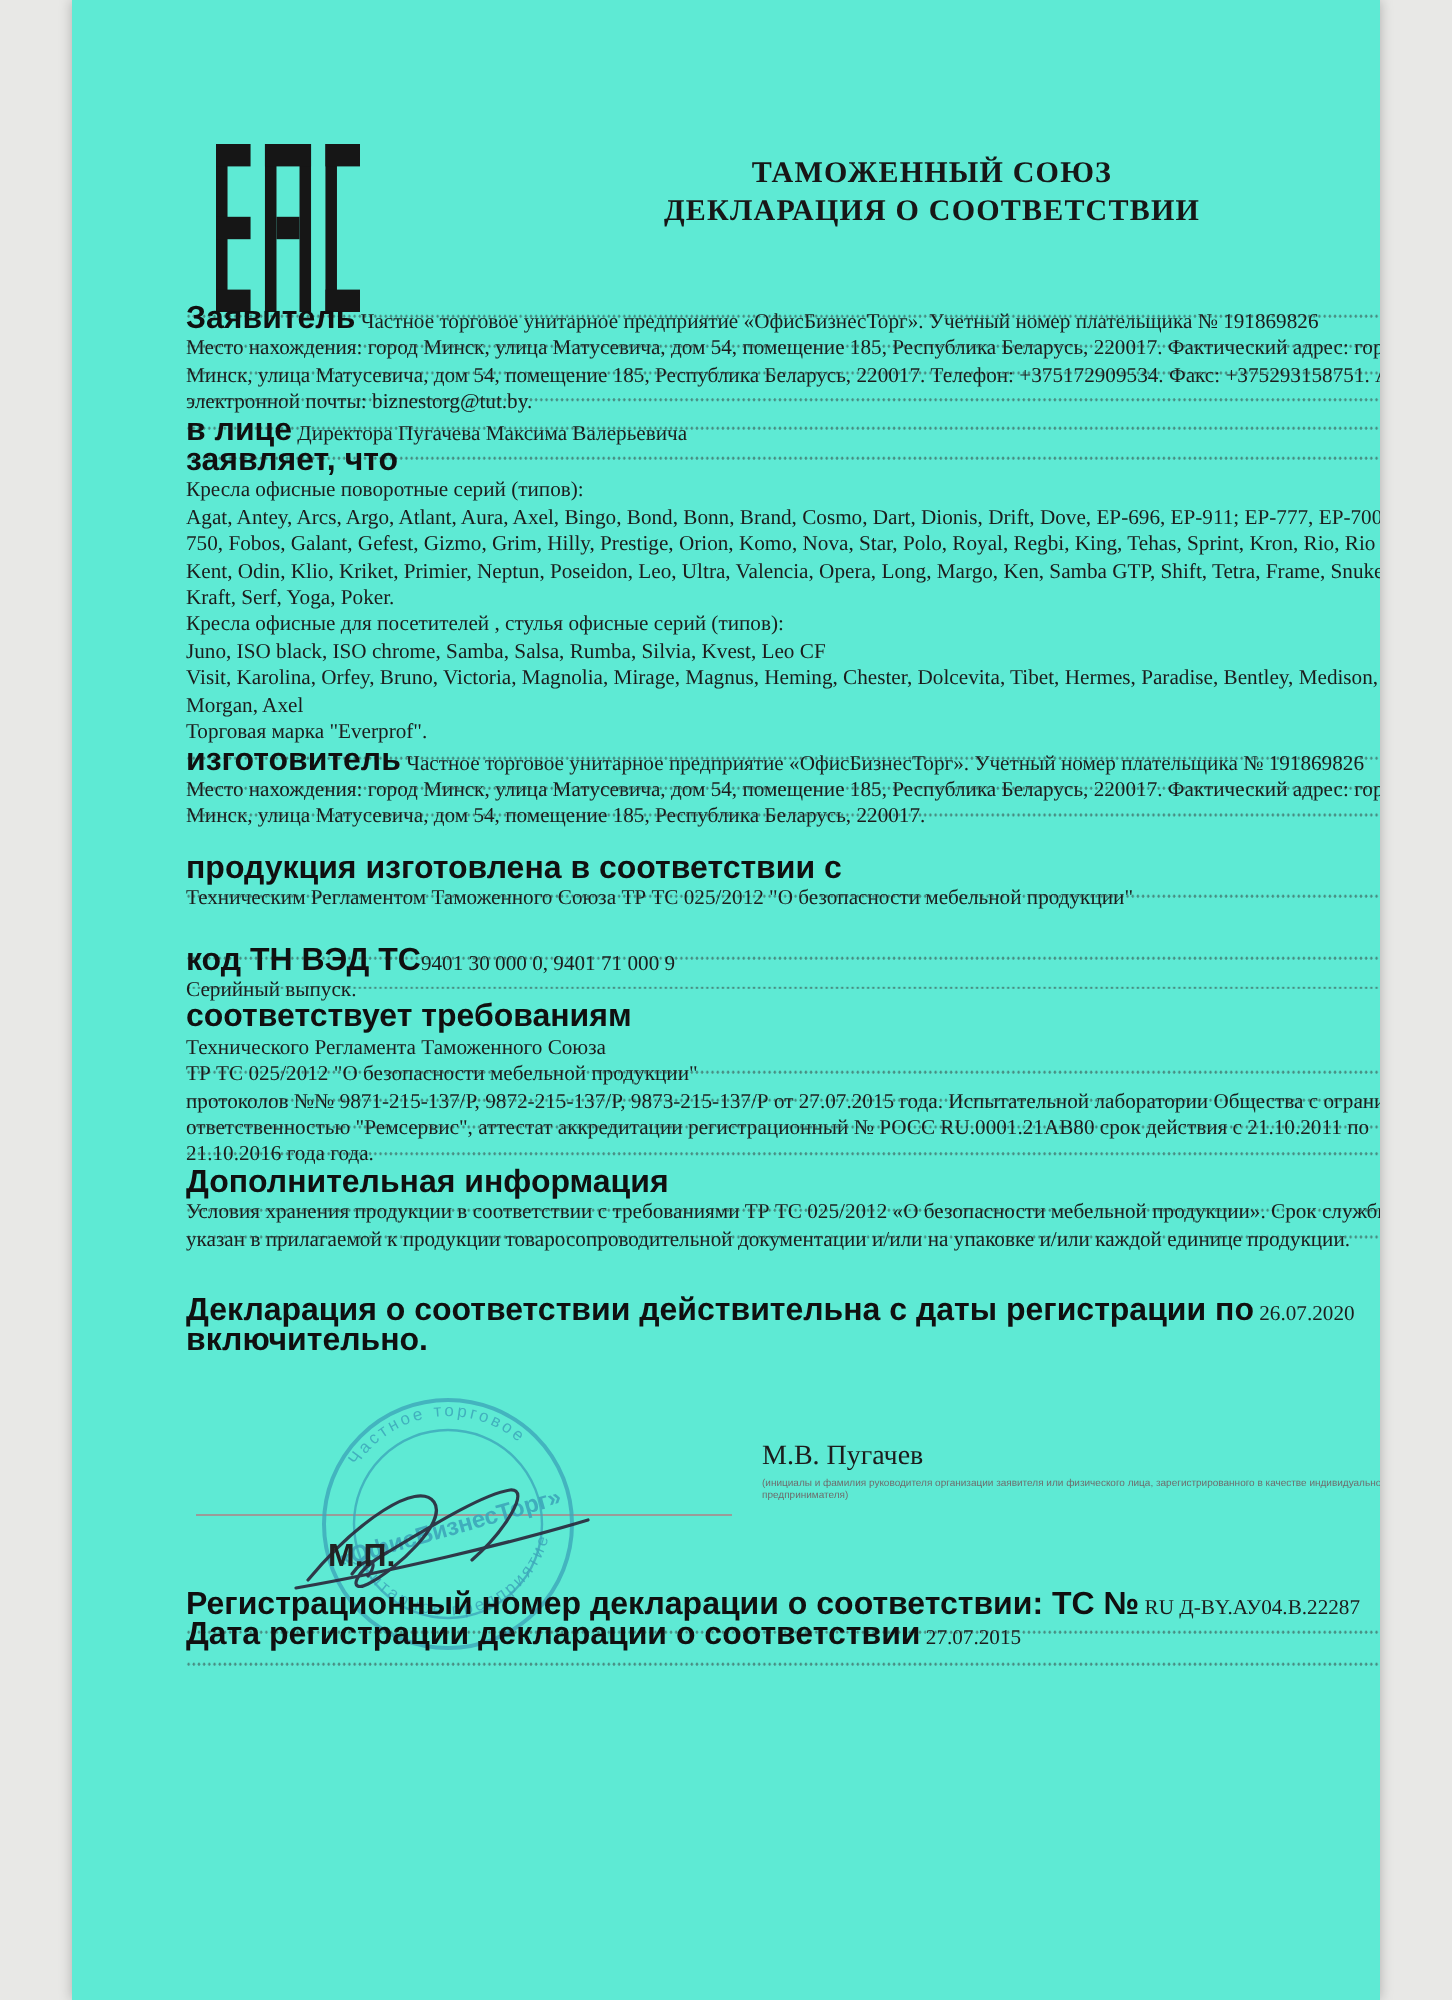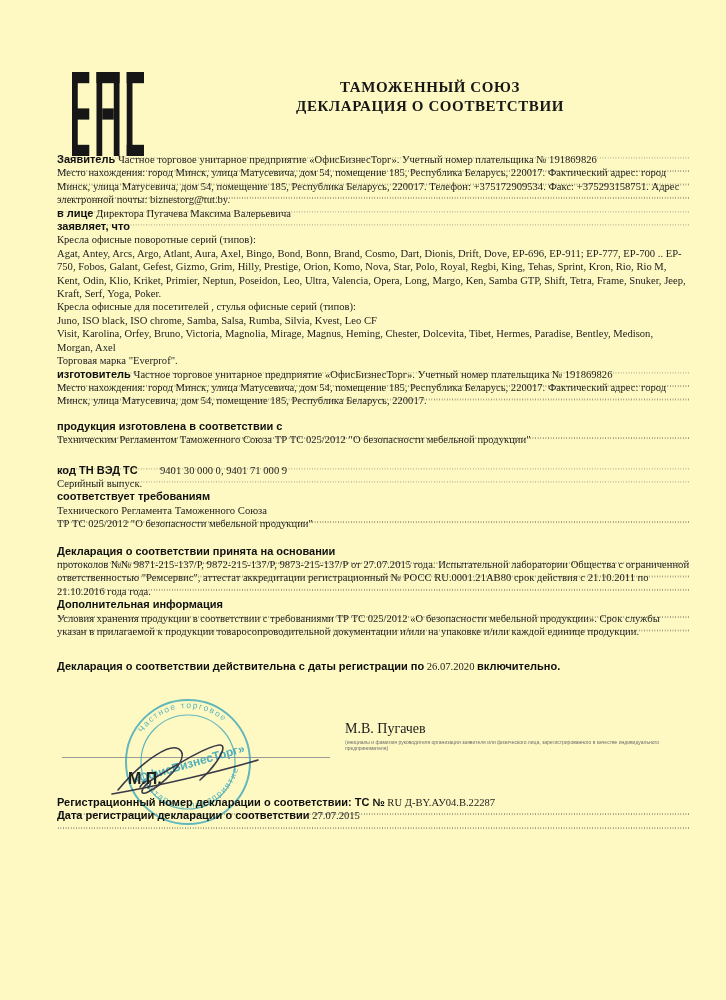--- a/index.html
+++ b/index.html
@@ -1,35 +1,35 @@
 <!DOCTYPE html>
 <html><head>
 <meta charset="utf-8">
 <style>
   html,body{margin:0;padding:0;background:#e8e8e6;}
   .page{
     position:relative;
-    width:726px;height:1000px;
+    width:654px;height:1000px;
     margin:0 auto;
-    background:#fef9c3;
+    background:#5eead4;
     overflow:hidden;
     box-shadow:0 0 6px rgba(0,0,0,.25);
     font-family:"Liberation Serif", serif;
     color:#1c1c1c;
   }
   
   .eac-logo{position:absolute;left:72px;top:72px;width:72px;height:84px;}
   .hdr{position:absolute;left:180px;top:78px;width:500px;text-align:center;
        font-family:"Liberation Serif",serif;font-weight:bold;font-size:15px;
        line-height:19px;letter-spacing:.6px;color:#171717;}
   
   .body{position:absolute;left:57px;top:153px;width:633px;
         font-size:10.6px;line-height:13.4px;}
   .body p{margin:0;}
-  .lbl{font-family:"Liberation Sans",sans-serif;font-weight:bold;font-size:11px;color:#101010;}
+  .lbl{font-family:"Liberation Sans",sans-serif;font-weight:bold;font-size:16px;color:#101010;}
   .leader{
     background-image:radial-gradient(circle, rgba(50,50,50,.5) .6px, transparent .75px);
     background-size:2.6px 13.4px;
     background-position:0 11.8px;
   }
   .gap12{margin-top:12px !important;}
   .gap16{margin-top:17px !important;}
   .gap14{margin-top:14px !important;}
   .gap22{margin-top:22px !important;}
   .tnved-code{display:inline-block;min-width:103px;}
@@ -94,21 +94,20 @@
     <p class="gap12"><span class="lbl">продукция изготовлена в соответствии с</span></p>
     <p class="leader">Техническим Регламентом Таможенного Союза ТР ТС 025/2012 "О безопасности мебельной продукции"</p>
 
     <p class="gap16 leader"><span class="lbl tnved-code">код ТН ВЭД ТС</span><span>9401 30 000 0, 9401 71 000 9</span></p>
     <p class="leader">Серийный выпуск.</p>
 
     <p><span class="lbl">соответствует требованиям</span></p>
     <p>Технического Регламента Таможенного Союза</p>
     <p class="leader">ТР ТС 025/2012 "О безопасности мебельной продукции"</p>
 
-    <p class="gap14"><span class="lbl">Декларация о соответствии принята на основании</span></p>
     <p class="leader">протоколов №№ 9871-215-137/Р, 9872-215-137/Р, 9873-215-137/Р от 27.07.2015 года. Испытательной лаборатории Общества с ограниченной ответственностью "Ремсервис", аттестат аккредитации регистрационный № РОСС RU.0001.21АВ80 срок действия с 21.10.2011 по 21.10.2016 года года.</p>
 
     <p><span class="lbl">Дополнительная информация</span></p>
     <p class="leader">Условия хранения продукции в соответствии с требованиями ТР ТС 025/2012 «О безопасности мебельной продукции». Срок службы указан в прилагаемой к продукции товаросопроводительной документации и/или на упаковке и/или каждой единице продукции.</p>
 
     <p class="gap22"><span class="lbl">Декларация о соответствии действительна с даты регистрации по</span> <span>26.07.2020</span> <span class="lbl">включительно.</span></p>
   </div>
 
   <div class="sig-line"></div>
 

